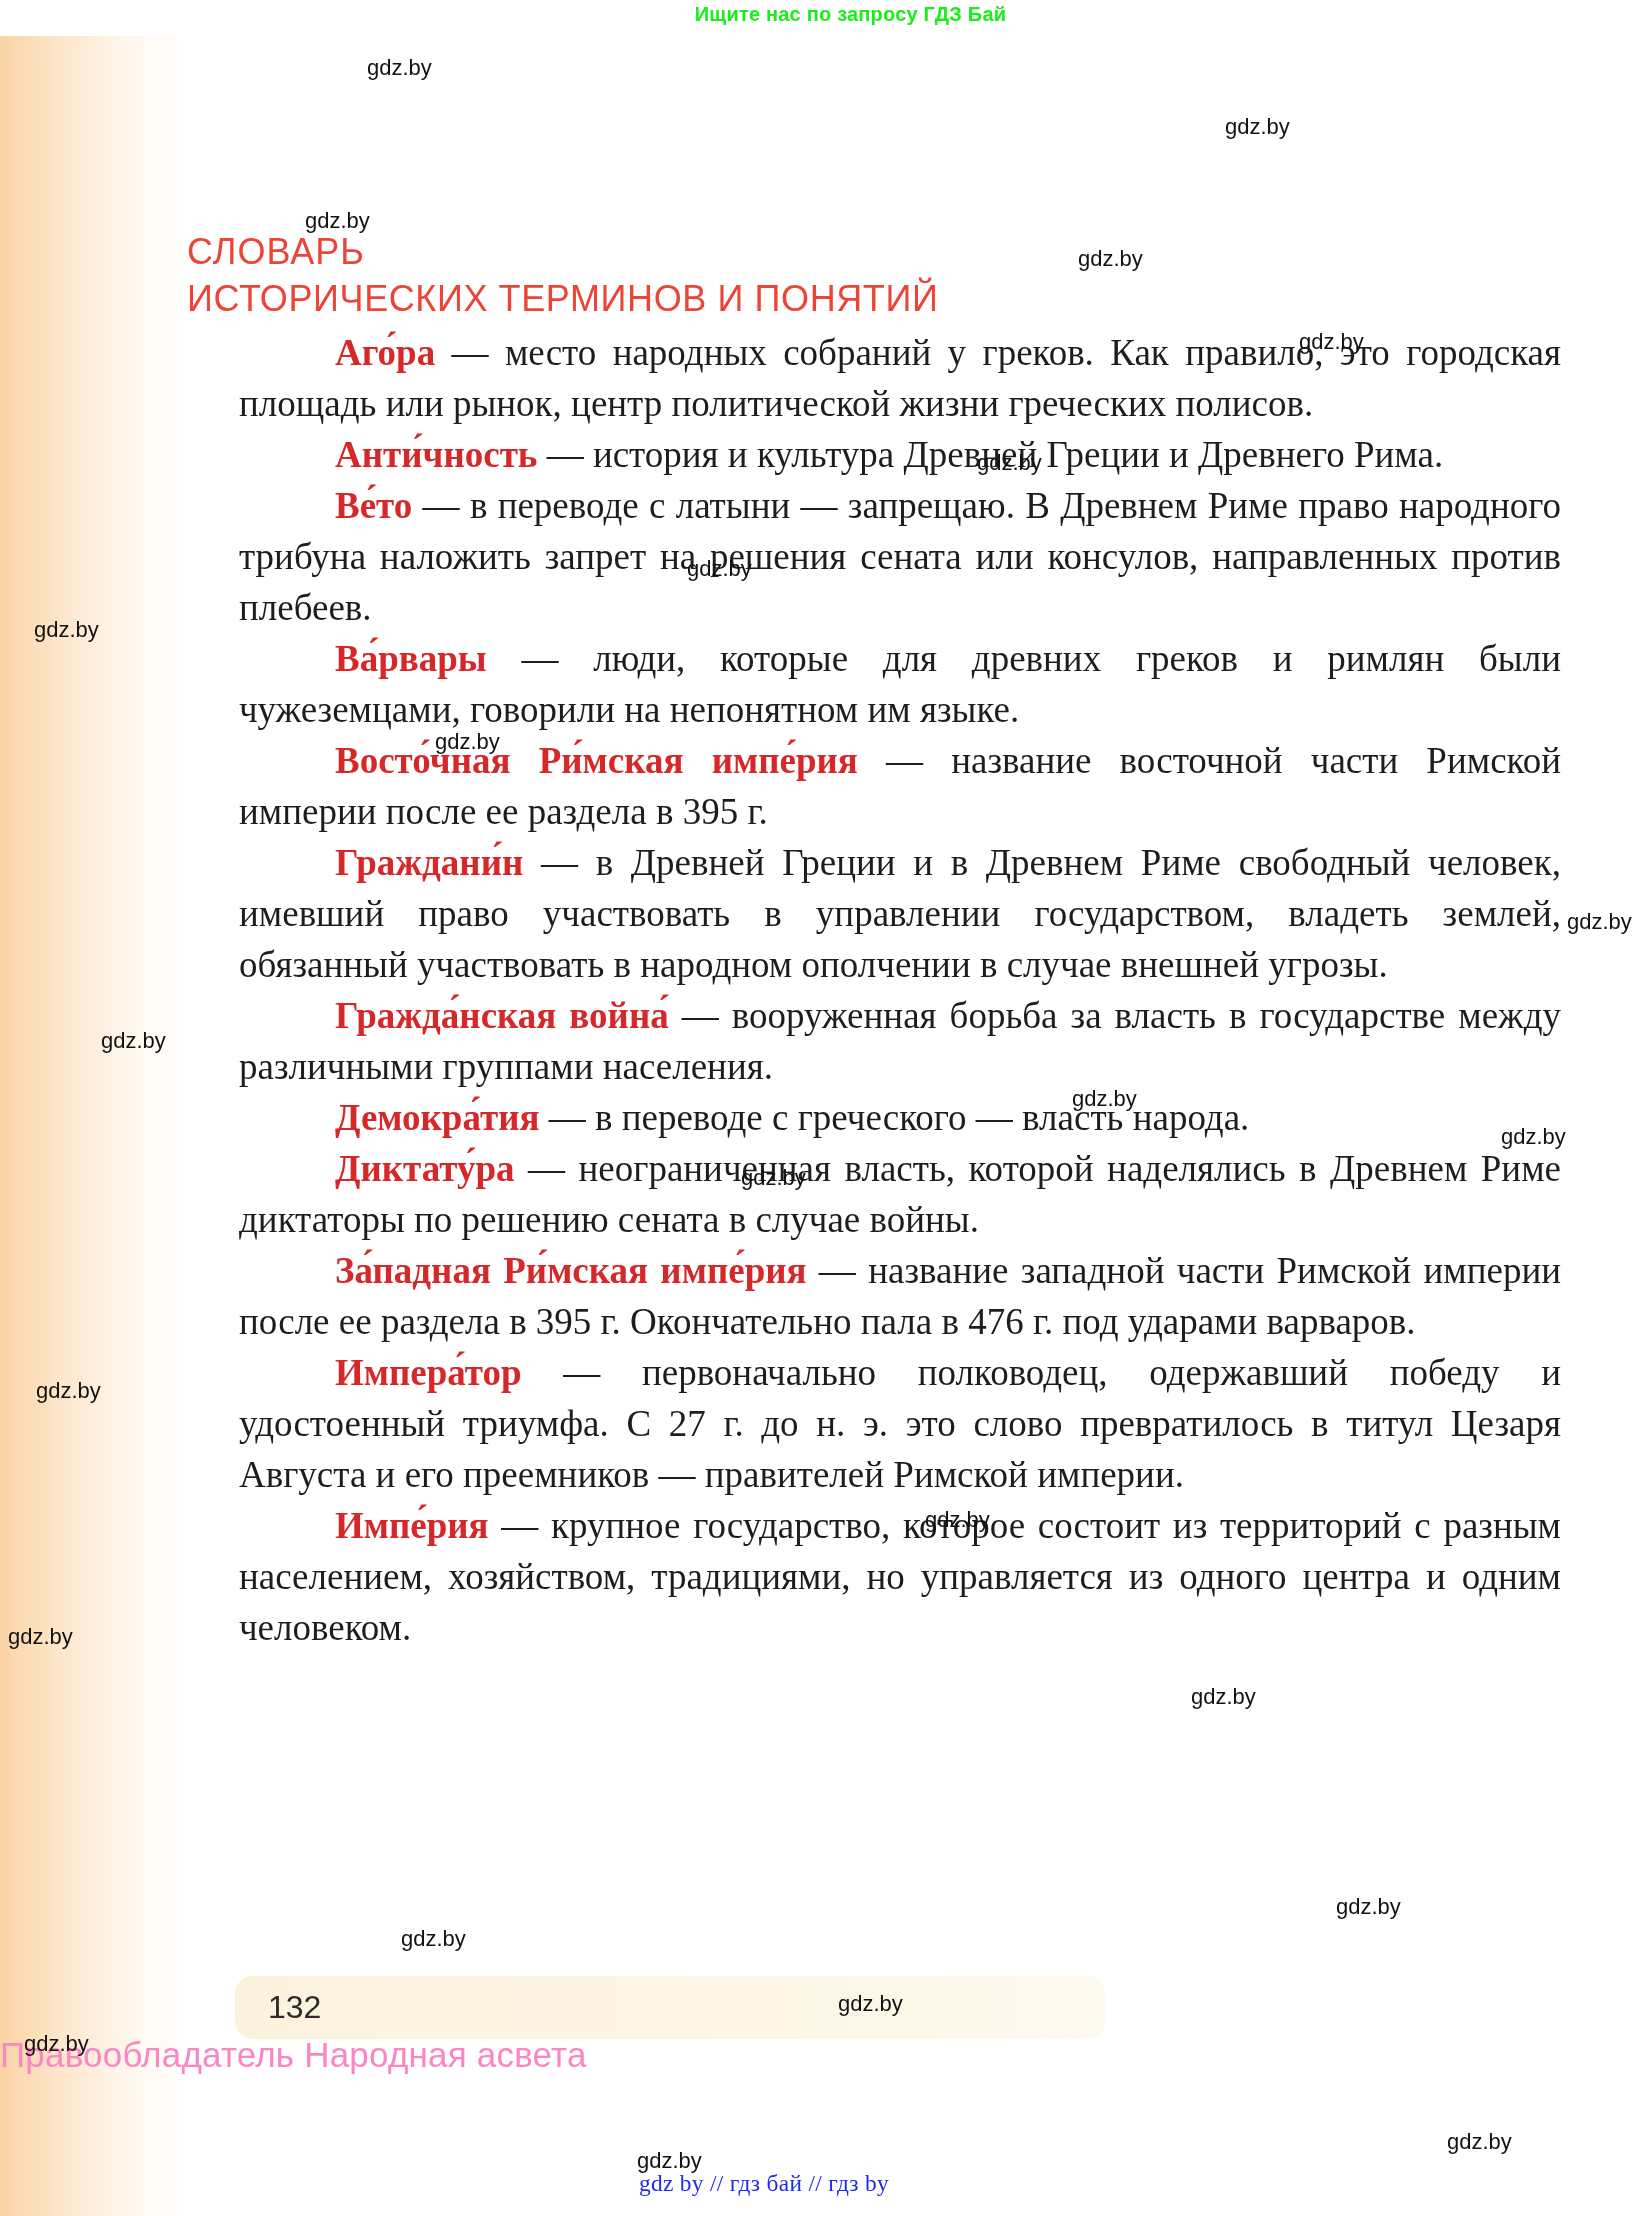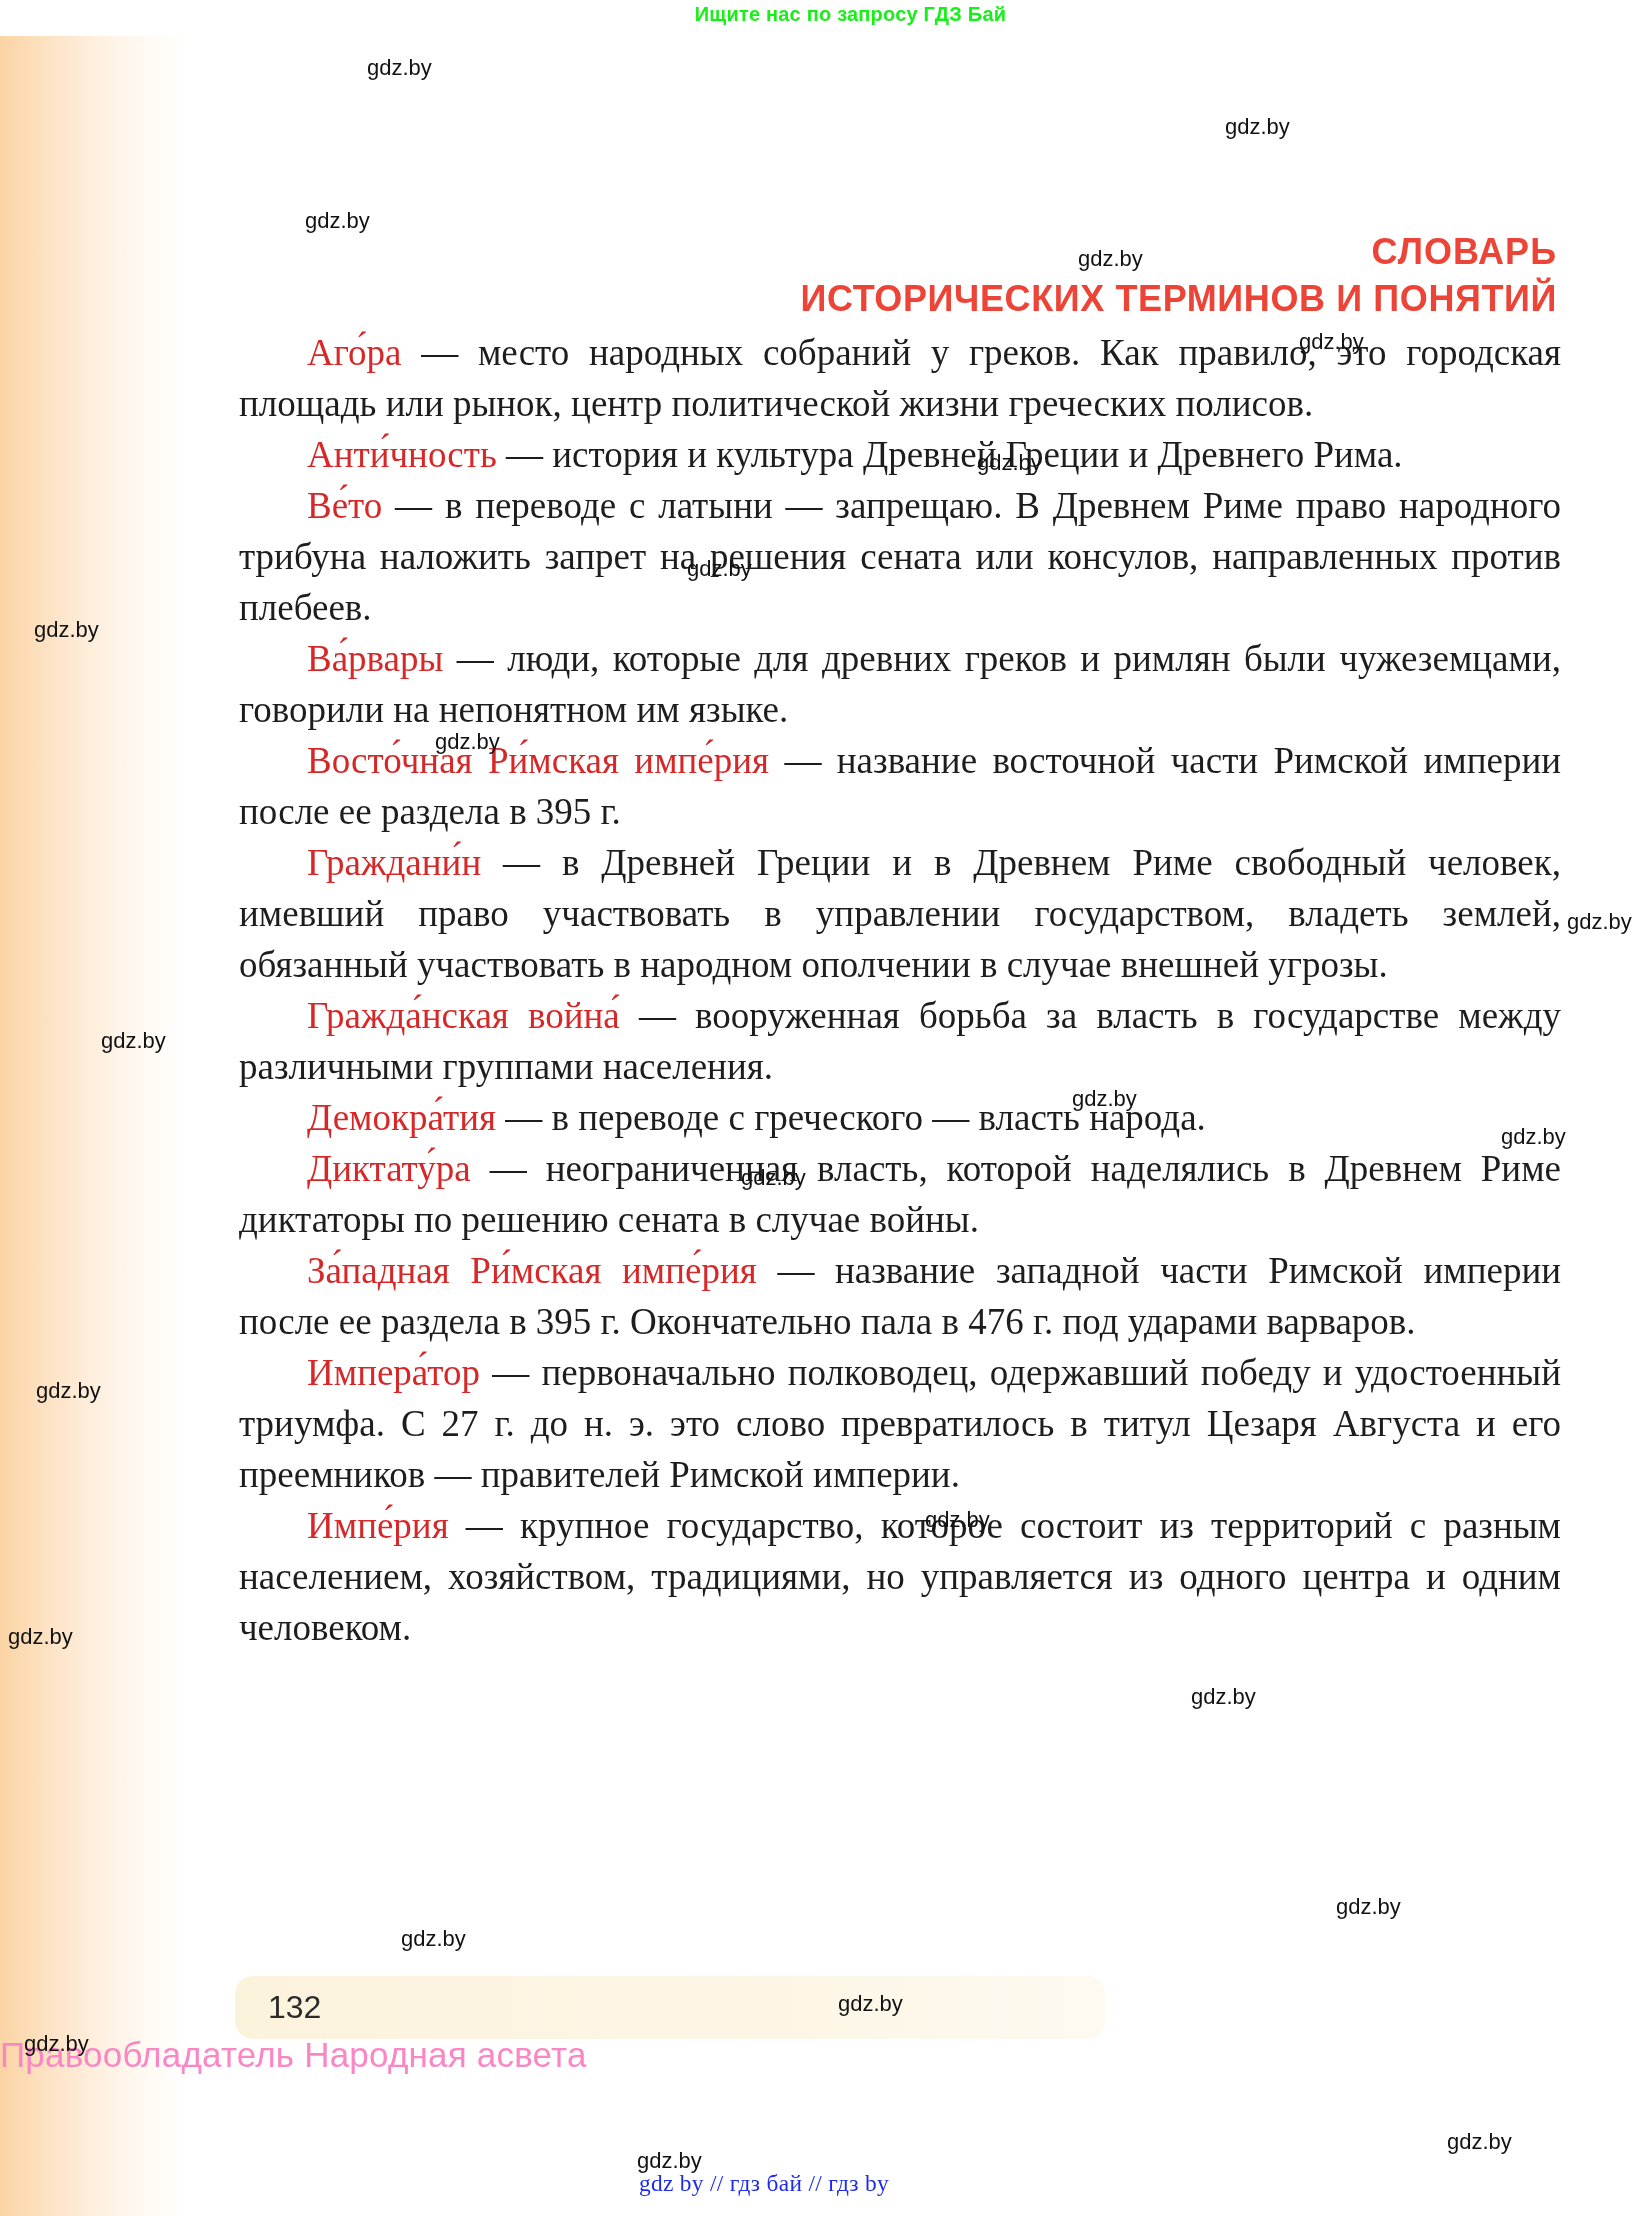--- a/index.html
+++ b/index.html
@@ -47,24 +47,24 @@
     white-space: nowrap;
     padding-left: 27px;
   }
 
   
   .title-block {
     position: absolute;
     left: 187px;
     top: 228px;
     width: 1370px;
-    text-align: right;
+    text-align: left;
     color: #ec4436;
     font-family: "Liberation Sans", sans-serif;
-    font-weight: 700;
+    font-weight: 400;
   }
   .title-line1 {
     font-size: 36px;
     letter-spacing: 1px;
     line-height: 47px;
   }
   .title-line2 {
     font-size: 36px;
     letter-spacing: 0.6px;
     line-height: 47px;
@@ -82,21 +82,22 @@
     color: #1d1d1d;
     text-align: justify;
     text-justify: inter-word;
   }
   .body p {
     margin: 0 0 0 0;
     text-indent: 68px;
   }
   .term {
     color: #d62828;
-    font-weight: 400;
+    font-weight: 700;
+    margin-left: 28px;
   }
 
   
   .page-pill {
     position: absolute;
     left: 235px;
     top: 1976px;
     width: 870px;
     height: 63px;
     border-radius: 17.7px;

